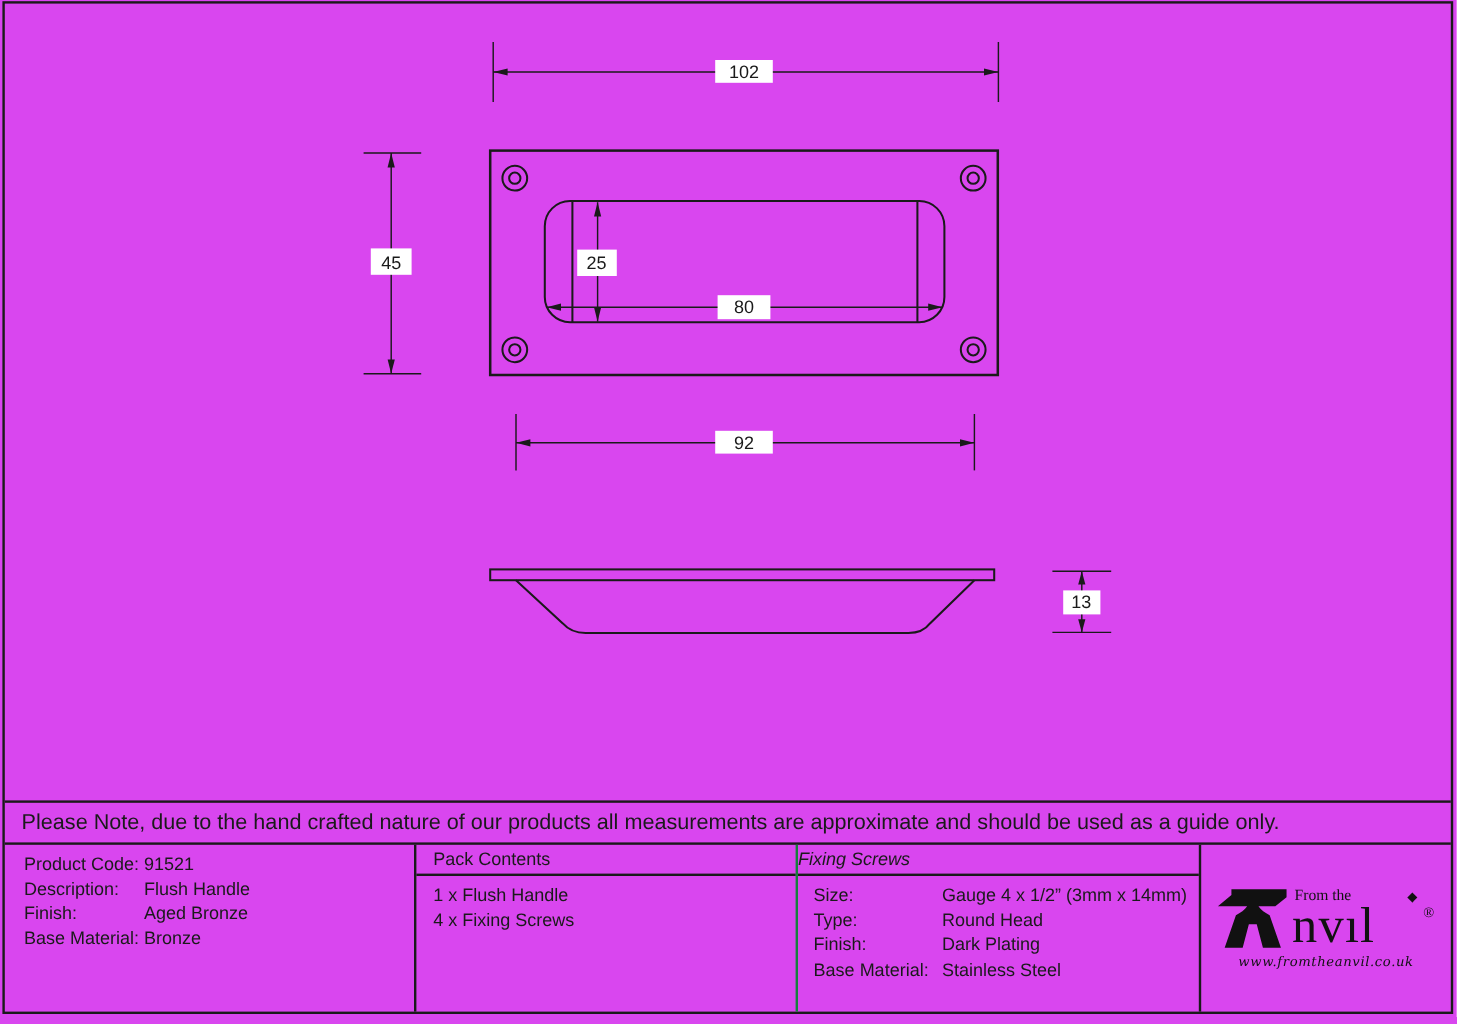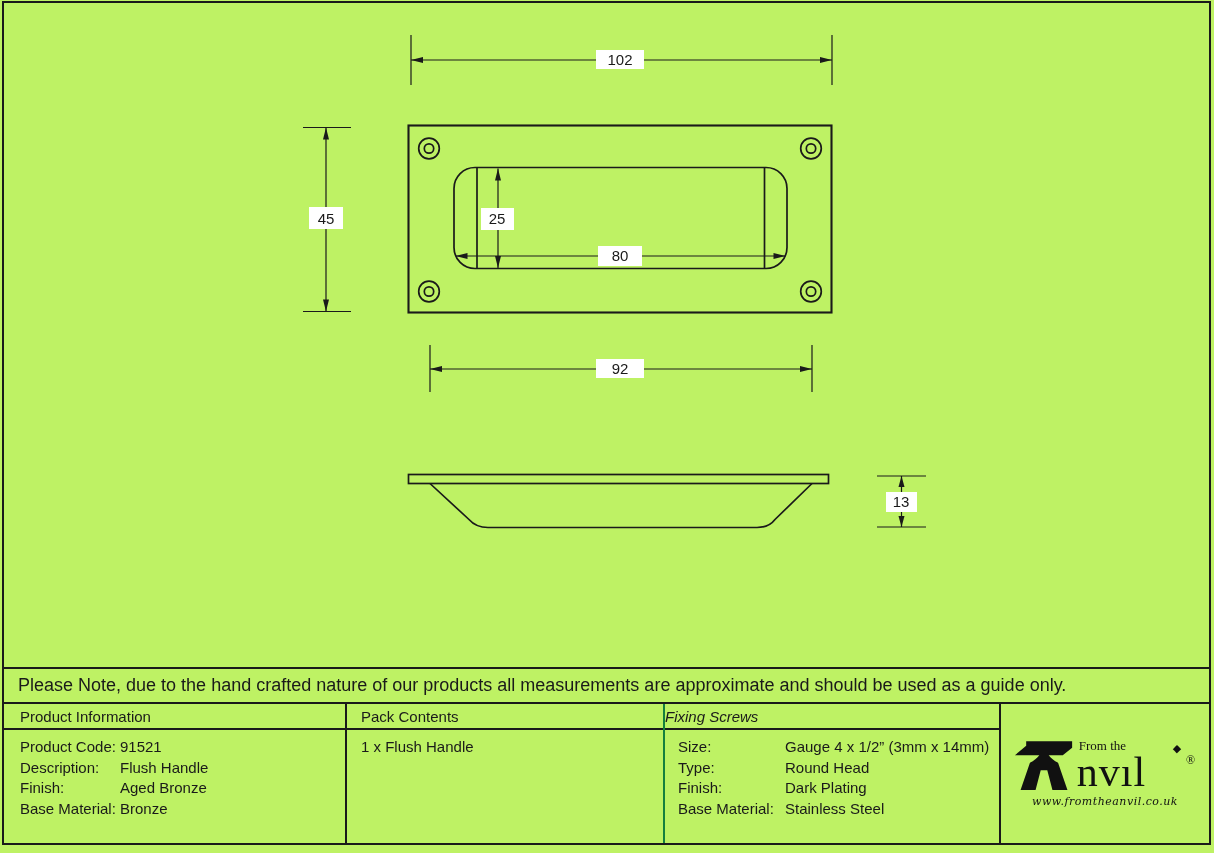--- a/index.html
+++ b/index.html
@@ -1,16 +1,16 @@
 <!DOCTYPE html>
 <html><head>
 <meta charset="utf-8">
 <style>
   html,body{margin:0;padding:0;background:#ffffff;}
-  .sheet{position:relative;width:1214px;height:853px;background:#bef264;
+  .sheet{position:relative;width:1214px;height:853px;background:#d946ef;
          font-family:"Liberation Sans",sans-serif;color:#1a1a1a;overflow:hidden;}
   .border-box{position:absolute;left:2px;top:1px;width:1205px;height:840px;
               border:2px solid #1a1a1a;}
   svg.drawing{position:absolute;left:0;top:0;display:block;}
   .geo{fill:none;stroke:#1a1a1a;stroke-width:1.7;}
   .geo-heavy{fill:none;stroke:#1a1a1a;stroke-width:2.1;}
   .dimline{fill:none;stroke:#1a1a1a;stroke-width:1.2;}
   .arrow{fill:#1a1a1a;stroke:none;}
   .mask{fill:#ffffff;stroke:none;}
   .dimtext{font:15px "Liberation Sans",sans-serif;fill:#1a1a1a;text-anchor:middle;}
@@ -144,21 +144,20 @@
       </g>
     </svg>
 
     <div class="note-row">
       <span>Please Note, due to the hand crafted nature of our products all measurements are approximate and should be used as a guide only.</span>
     </div>
 
     <div class="grid">
 
       <div class="col col1">
-        <div class="cell-header">Product Information</div>
         <div class="cell-body">
           <div class="kv">
             <span class="k">Product Code:</span>
             <span class="v">91521</span>
           </div>
           <div class="kv">
             <span class="k">Description:</span>
             <span class="v">Flush Handle</span>
           </div>
           <div class="kv">
@@ -169,20 +168,21 @@
             <span class="k">Base Material:</span>
             <span class="v">Bronze</span>
           </div>
         </div>
       </div>
 
       <div class="col col2">
         <div class="cell-header">Pack Contents</div>
         <div class="cell-body">
           <div>1 x Flush Handle</div>
+          <div>4 x Fixing Screws</div>
         </div>
       </div>
 
       <div class="col col3">
         <div class="cell-header">Fixing Screws</div>
         <div class="cell-body">
           <div class="kv">
             <span class="k">Size:</span>
             <span class="v">Gauge 4 x 1/2” (3mm x 14mm)</span>
           </div>

